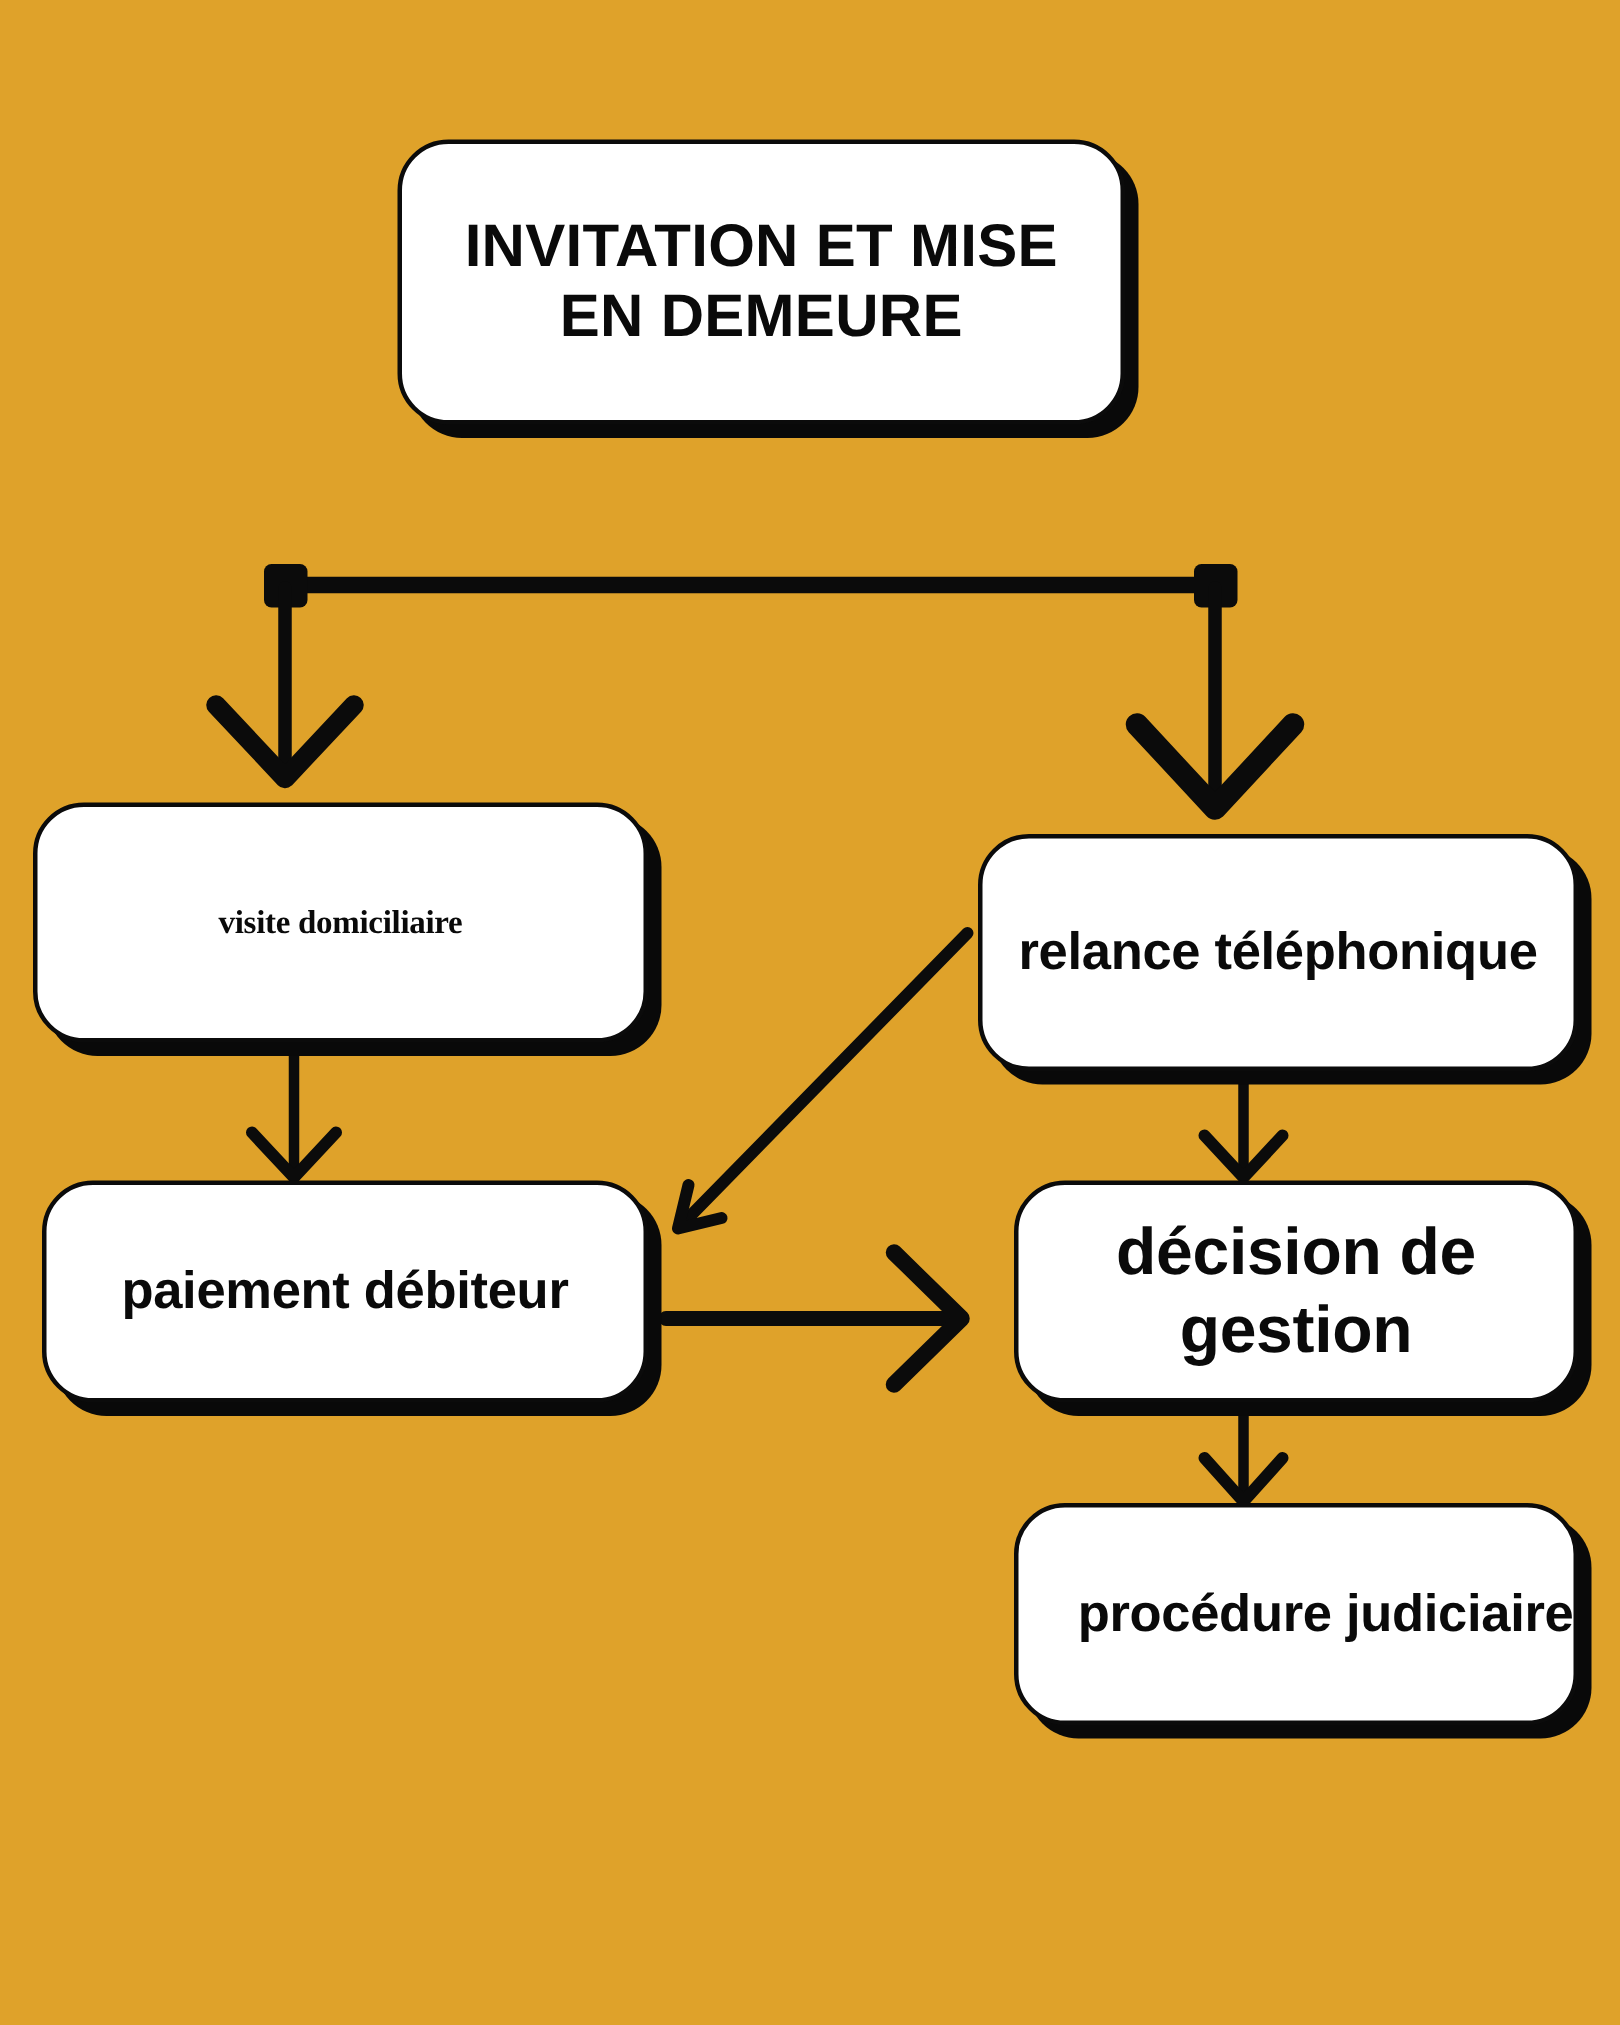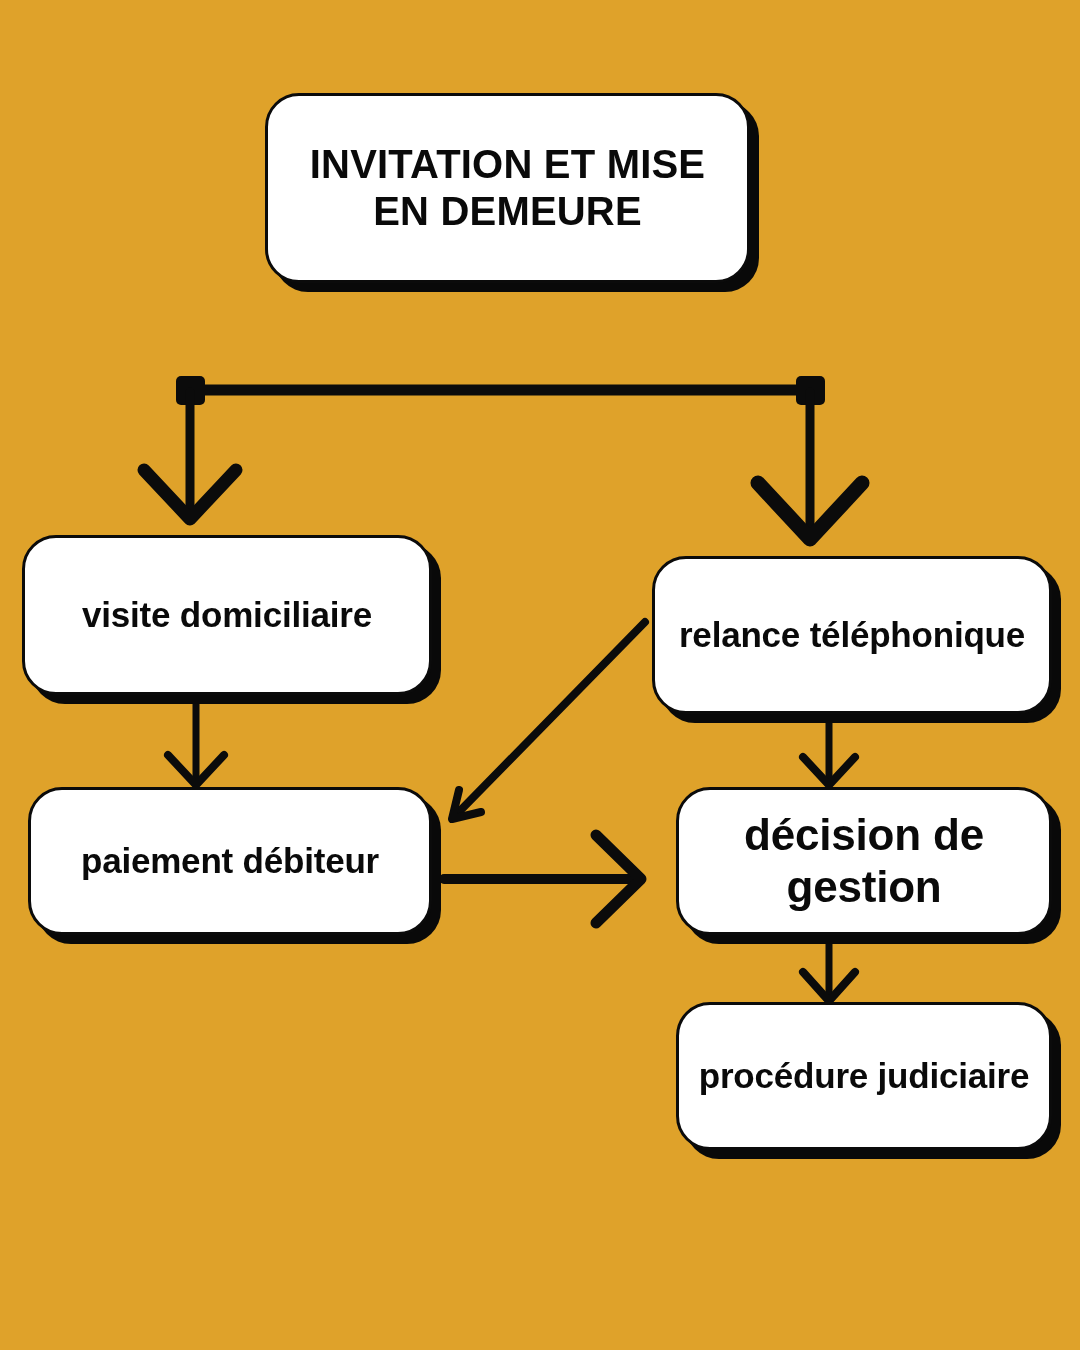--- a/index.html
+++ b/index.html
@@ -48,41 +48,43 @@
   }
   
   #node-title {
     left: 265px;  top: 93px;
     width: 485px; height: 190px;
     font-size: 40px;
   }
   #node-visite {
     left: 22px;   top: 535px;
     width: 410px; height: 160px;
-    font-size: 35px;
+    font-size: 22px;
+    font-family: Liberation Serif, serif;
   }
   #node-relance {
     left: 652px;  top: 556px;
     width: 400px; height: 158px;
     font-size: 35px;
   }
   #node-paiement {
     left: 28px;   top: 787px;
     width: 404px; height: 148px;
     font-size: 35px;
   }
   #node-decision {
     left: 676px;  top: 787px;
     width: 376px; height: 148px;
     font-size: 44px;
   }
   #node-procedure {
     left: 676px;  top: 1002px;
     width: 376px; height: 148px;
     font-size: 35px;
+    justify-content: flex-end;
   }
   
   #connectors {
     position: absolute;
     left: 0; top: 0;
     width: 1080px;
     height: 1350px;
     pointer-events: none;
   }
 </style>

